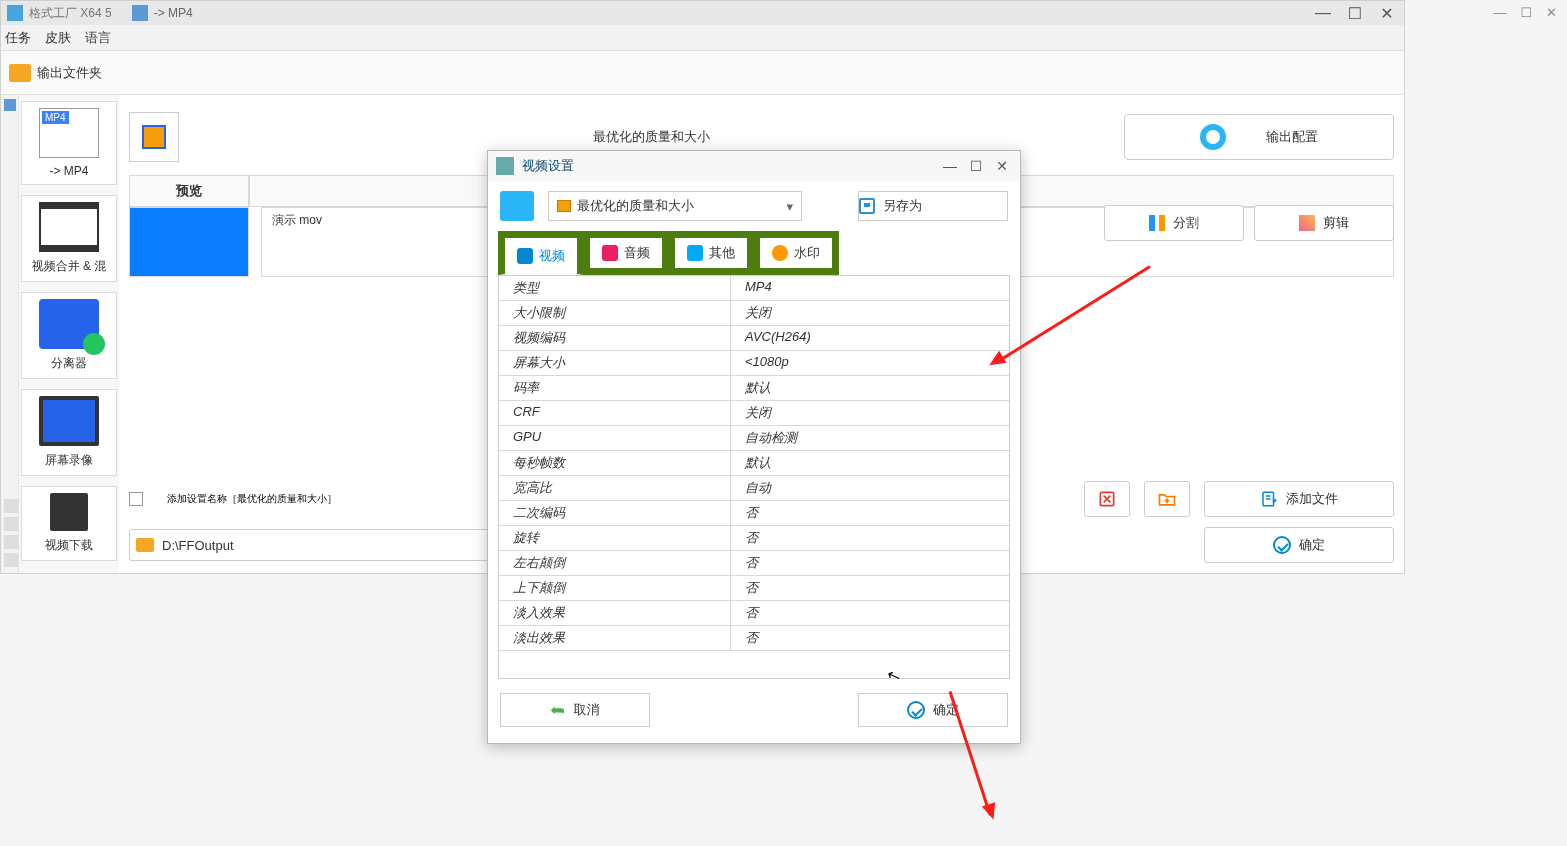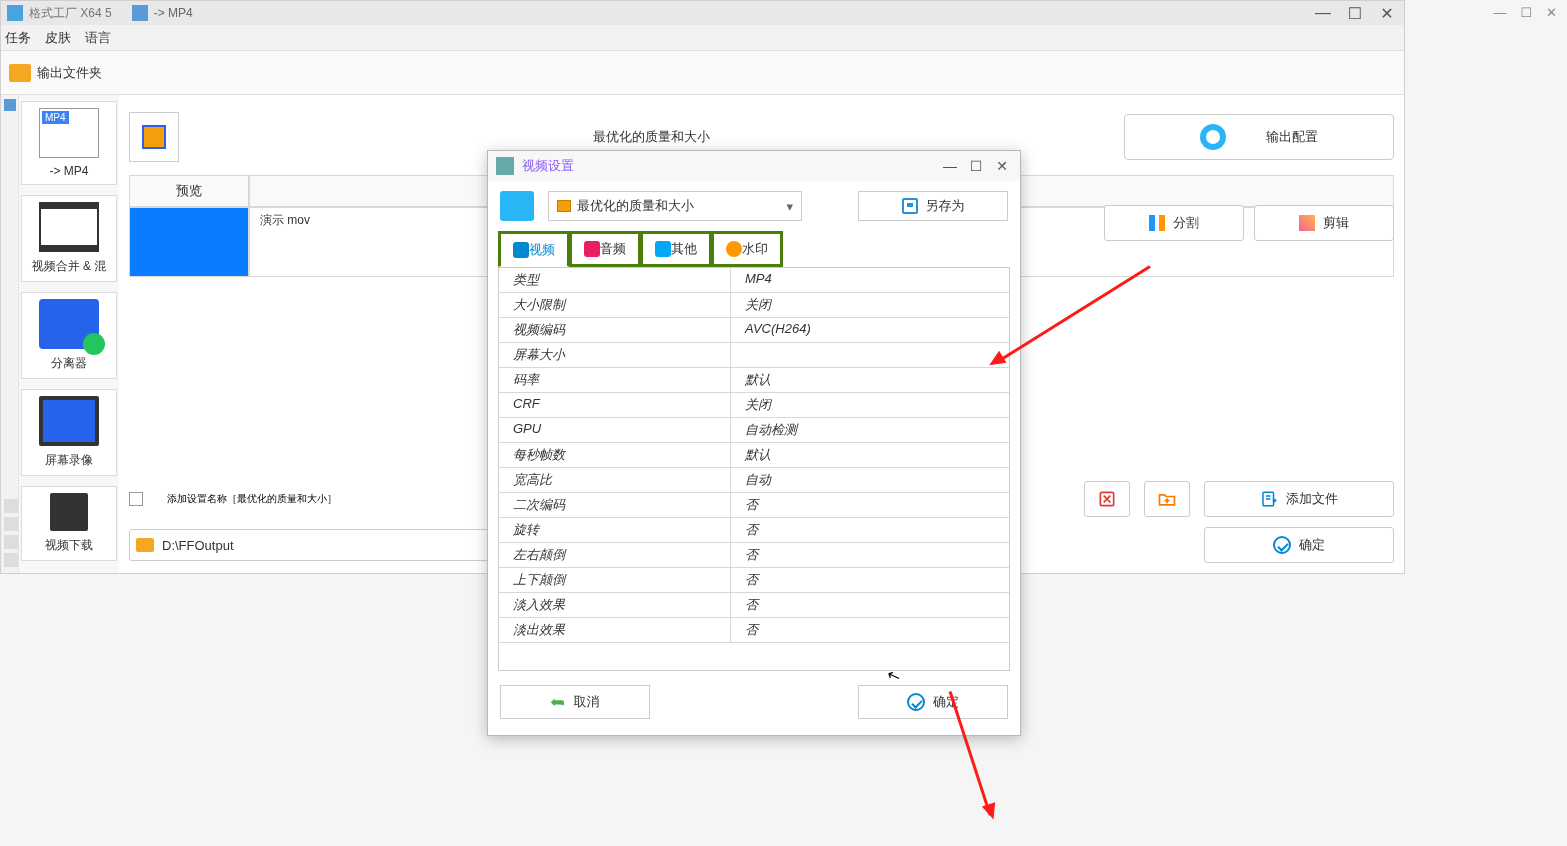--- a/index.html
+++ b/index.html
@@ -48,24 +48,24 @@
   .main-top-row { display:flex; align-items:center; height:68px; }
   .thumb-ico { width:50px; height:50px; border:1px solid #ccc; display:flex; align-items:center; justify-content:center; background:#fff;}
   .thumb-ico .inner { width:24px; height:24px; background:#f59e0b; border:2px solid #2563eb;}
   .quality-label { flex:1; text-align:center; font-size:13px; color:#333;}
   .output-config-btn { width:270px; height:46px; border:1px solid #ccc; border-radius:4px; display:flex; align-items:center; justify-content:center; gap:40px; background:#fff; cursor:pointer;}
   .gear-icon { width:26px; height:26px; border-radius:50%; background:#29b6f6; position:relative;}
   .gear-icon::before { content:""; position:absolute; inset:6px; background:#fff; border-radius:50%; }
 
   .list-header { display:flex; margin-top:4px; }
   .list-header .col { border:1px solid #d8d8d8; padding:6px 0; text-align:center; font-size:13px; background:#f9f9f9;}
-  .list-header .col.preview { width:120px; }
+  .list-header .col.preview { width:120px;font-weight:bold; }
   .list-header .col.info { flex:1; }
 
-  .list-row { display:flex; }
+  .list-row { display:flex;gap:12px; }
   .list-row .preview-cell { width:120px; height:70px; border:1px solid #d8d8d8; background:#0a7cff; display:flex; align-items:center; justify-content:center;}
   .list-row .info-cell { flex:1; border:1px solid #d8d8d8; padding:4px 10px; font-size:12px;}
 
   .right-tool-col { position:absolute; top:110px; right:10px; display:flex; gap:10px; }
   .tool-btn { width:140px; height:36px; border:1px solid #ccc; border-radius:3px; display:flex; align-items:center; justify-content:center; gap:8px; font-size:13px; background:#fff;}
   .tool-btn .tico { width:16px; height:16px; }
   .tico.split { background: linear-gradient(90deg, #2196f3 40%, transparent 40%, transparent 60%, #ff9800 60%);}
   .tico.trim { background: linear-gradient(45deg,#f06292,#ffb74d);}
 
   .bottom-bar { position:absolute; left:0; right:0; bottom:0; padding:8px 10px 10px; background:#fff;}
@@ -83,35 +83,35 @@
   .folder-btn { width:46px; height:32px; border:1px solid #ccc; border-radius:3px; display:flex; align-items:center; justify-content:center;}
   .folder-btn .fico { width:20px; height:16px; background:#f5a623; border-radius:2px;}
 
   .left-mini { position:absolute; left:3px; bottom:6px; display:flex; flex-direction:column; gap:4px;}
   .left-mini span { width:14px; height:14px; background:#ddd;}
 
   
   .dialog { position:absolute; left:487px; top:150px; width:534px; background:#fff; border:1px solid #b8b8b8; box-shadow:0 3px 14px rgba(0,0,0,.25);}
   .dlg-title { height:30px; display:flex; align-items:center; padding:0 8px; background:#f7f7f7;}
   .dlg-title .dico { width:18px; height:18px; background:#6aa; margin-right:8px;}
-  .dlg-title .txt { font-size:13px; color:#8b5cf6;}
+  .dlg-title .txt { font-size:13px; color:#0c4a6e;}
   .dlg-title .wc { margin-left:auto; display:flex; gap:6px; color:#555; font-size:14px;}
   .dlg-title .wc span { width:20px; text-align:center; cursor:pointer;}
 
   .dlg-toolbar { display:flex; align-items:center; padding:10px 12px; gap:14px;}
   .preset-ico { width:34px; height:30px; background:#29b6f6; border-radius:3px;}
   .preset-select { flex:0 0 254px; height:30px; border:1px solid #ccc; display:flex; align-items:center; padding:0 8px; font-size:13px; background:#fff; justify-content:space-between;}
   .preset-select .orange-sq { width:14px; height:12px; background:#f59e0b; margin-right:6px; border:1px solid #cc7a00;}
   .preset-select .caret { color:#666;}
-  .saveas-btn { margin-left:auto; width:150px; height:30px; border:1px solid #ccc; display:flex; align-items:center; justify-content:center; gap:8px; font-size:13px;}
+  .saveas-btn { margin-left:auto; width:150px; height:30px; border:1px solid #ccc; display:flex; align-items:center; justify-content:flex-start; gap:8px; font-size:13px;}
   .save-ico { width:16px; height:16px; border:2px solid #2b90d9; border-radius:2px; position:relative;}
   .save-ico::after { content:""; position:absolute; left:3px; top:3px; right:3px; height:4px; background:#2b90d9;}
 
   .tabs { display:flex; padding:0 10px;}
-  .tab { border:3px solid #4d7c0f; padding:6px 12px; font-size:13px; display:flex; align-items:center; background:#fff; margin-right:-1px; cursor:pointer;}
+  .tab { border:7px solid #4d7c0f; padding:6px 12px; font-size:13px; display:flex; align-items:center; gap:6px; background:#fff; margin-right:-1px; cursor:pointer;}
   .tab.active { background:#fff; border-bottom:1px solid #fff; color:#0288d1; font-weight:500;}
   .tab .ti { width:16px; height:16px; border-radius:3px;}
   .tab.t1 .ti{ background:#0288d1;} 
   .tab.t2 .ti{ background:#e91e63;} 
   .tab.t3 .ti{ background:#03a9f4;} 
   .tab.t4 .ti{ background:#ff9800; border-radius:50%;}
 
   .grid { margin:0 10px; border:1px solid #ccc; border-top:none;font-style:italic;}
   .grow { display:flex; border-top:1px solid #d8d8d8;}
   .grow:first-child { border-top:1px solid #ccc;}
@@ -335,20 +335,21 @@
       <div class="grow">
         <div class="gcell k">大小限制</div>
         <div class="gcell v">关闭</div>
       </div>
       <div class="grow">
         <div class="gcell k">视频编码</div>
         <div class="gcell v">AVC(H264)</div>
       </div>
       <div class="grow">
         <div class="gcell k">屏幕大小</div>
+        <div class="gcell v">&lt;1080p</div>
       </div>
       <div class="grow">
         <div class="gcell k">码率</div>
         <div class="gcell v">默认</div>
       </div>
       <div class="grow">
         <div class="gcell k">CRF</div>
         <div class="gcell v">关闭</div>
       </div>
       <div class="grow">

